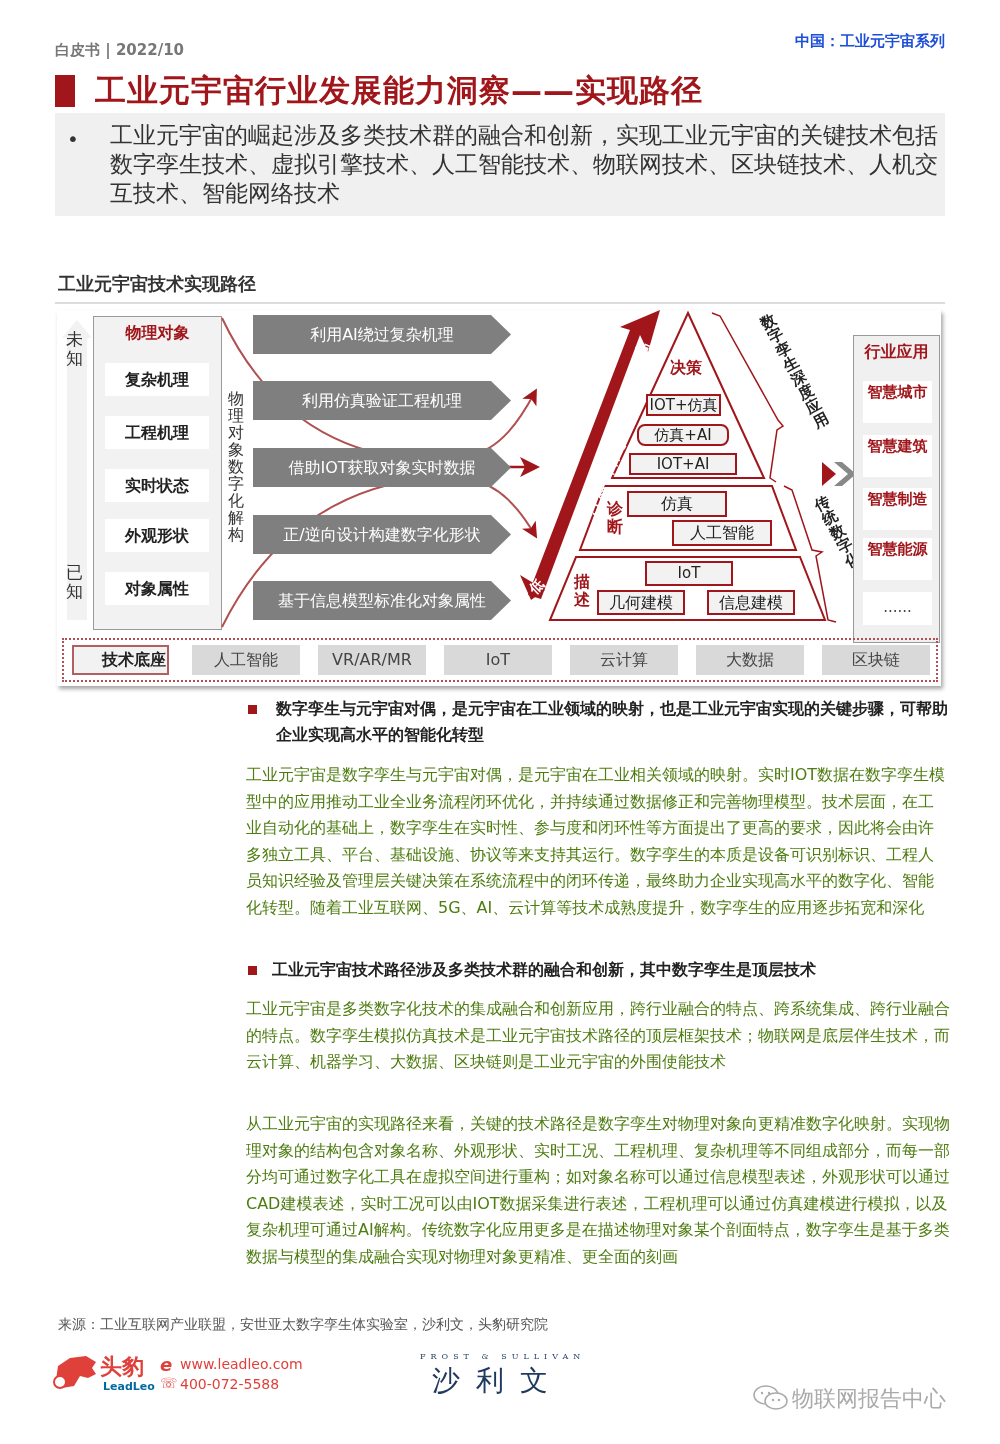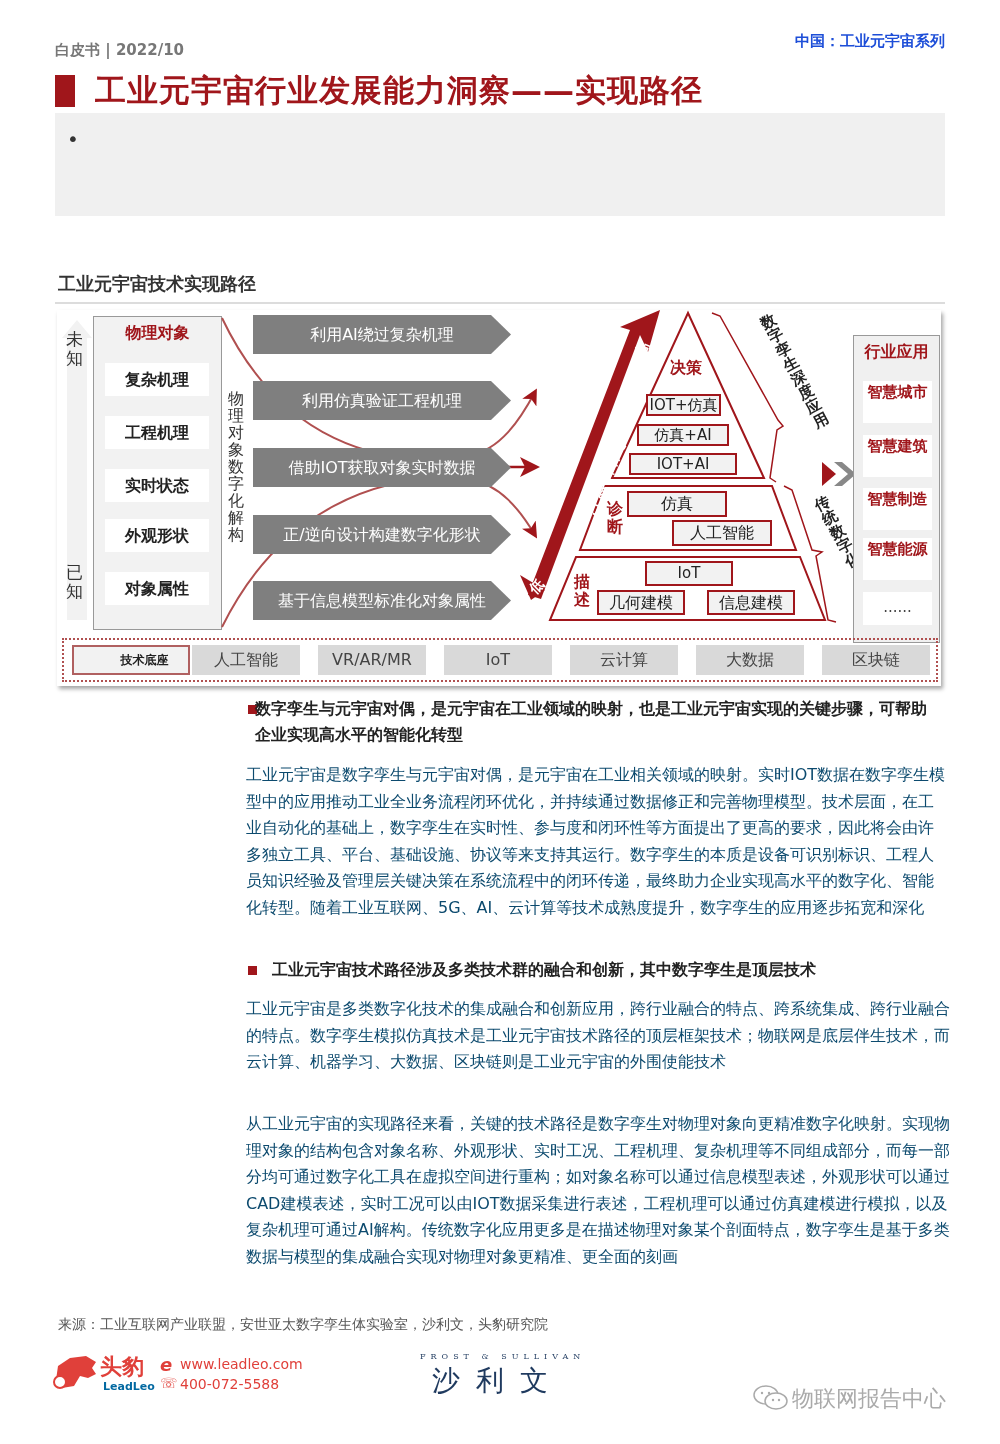--- a/index.html
+++ b/index.html
@@ -36,46 +36,47 @@
   .svg-layer { left:0; top:0; width:1000px; height:1444px; pointer-events:none; }
 
   .pyr-label { font-weight:bold; color:#a0161b; font-size:16px; }
   .pyr-box { background:#f2f2f2; border:2px solid #a0161b; text-align:center; font-size:15px; color:#222; box-sizing:border-box; }
 
   .apps { left:853px; top:316px; width:85px; height:306px; background:#f0f0f0; border:1px solid #999;margin-top:19px; }
   .apps-head { position:absolute; left:0; top:6px; width:85px; text-align:center; font-size:16px; font-weight:bold; color:#a0161b; }
   .app-item { position:absolute; left:9px; width:69px; height:42px; background:#fff; text-align:center; font-size:15px; line-height:19px; color:#a0161b; font-weight:bold; padding-top:2px; box-sizing:border-box; }
 
   .base { left:62px; top:638px; width:876px; height:44px; border:2px dotted #b05050; box-sizing:border-box; }
-  .base-lead { position:absolute; left:8px; top:5px; width:118px; height:30px; border:2px solid #b06060; background:#f2f2f2; text-align:center; line-height:26px; font-size:12px; font-weight:bold; color:#222; box-sizing:border-box;padding-left:27px; }
+  .base-lead { position:absolute; left:8px; top:5px; width:97px; height:30px; border:2px solid #b06060; background:#f2f2f2; text-align:center; line-height:26px; font-size:16px; font-weight:bold; color:#222; box-sizing:border-box;padding-left:27px; }
   .base-item { position:absolute; top:5px; width:108px; height:30px; background:#d9d9d9; text-align:center; line-height:30px; font-size:16px; color:#444; }
 
   .sec-bullet { width:9px; height:9px; background:#a0161b; }
   .sec-head { font-size:16px; font-weight:bold; color:#222; line-height:26px; }
-  .para { font-size:16px; color:#0c4a6e; line-height:26.5px; }
+  .para { font-size:16px; color:#4d7c0f; line-height:26.5px; }
 
   .source { left:58px; top:1316px; font-size:14px; color:#555;text-align:center; }
   .logo-name { font-size:22px; font-weight:bold; color:#e0403a; }
   .logo-sub { font-size:11px; font-weight:bold; color:#0369a1; }
   .logo-contact { font-size:14px; color:#e0403a; line-height:20px; }
   .fs-top { font-size:8px; letter-spacing:5px; color:#1f3a5f; font-family:"DejaVu Serif","Liberation Serif",serif; }
   .fs-main { font-size:28px; font-weight:normal; color:#1f3a5f; letter-spacing:16px; }
   .wm { font-size:22px; color:#aaa; }
 </style>
 </head>
 <body>
 
 <div class="abs hdr-left">白皮书 | 2022/10</div>
 <div class="abs hdr-right">中国：工业元宇宙系列</div>
 
 <div class="abs title-bar"></div>
 <div class="abs title">工业元宇宙行业发展能力洞察——实现路径</div>
 
 <div class="abs summary">
   <span class="dot">•</span>
+  <div class="txt">工业元宇宙的崛起涉及多类技术群的融合和创新，实现工业元宇宙的关键技术包括数字孪生技术、虚拟引擎技术、人工智能技术、物联网技术、区块链技术、人机交互技术、智能网络技术</div>
 </div>
 
 <div class="abs diag-title">工业元宇宙技术实现路径</div>
 <div class="abs diag-rule"></div>
 <div class="abs diag"></div>
 
 <div class="abs axis">
   <div class="axis-head"></div>
     <div class="axis-shaft"></div>
 </div>
@@ -122,21 +123,21 @@
 <div class="abs chev" style="left:253px; top:448px; width:258px;">借助IOT获取对象实时数据</div>
 <div class="abs chev" style="left:253px; top:515px; width:258px;">正/逆向设计构建数字化形状</div>
 <div class="abs chev" style="left:253px; top:581px; width:258px;">基于信息模型标准化对象属性</div>
 
 <div class="abs" style="left:636px; top:340px; color:#fff; font-size:15px; font-weight:bold; transform:rotate(-68deg);">高</div>
 <div class="abs" style="left:606px; top:395px; width:17px; color:#fff; font-size:15px; font-weight:bold; line-height:18px; transform:rotate(22deg);">数字化映射能力</div>
 <div class="abs" style="left:530px; top:578px; color:#fff; font-size:14px; font-weight:bold; transform:rotate(-45deg);">低</div>
 
 <div class="abs pyr-label" style="left:670px; top:358px;">决策</div>
 <div class="abs pyr-box" style="left:646px; top:394px; width:75px; height:22px; line-height:18px;">IOT+仿真</div>
-<div class="abs pyr-box" style="left:637px; top:424px; width:92px; height:22px; line-height:18px;">仿真+AI</div>
+<div class="abs pyr-box" style="left:637px; top:424px; width:92px; height:22px; line-height:18px;border-radius:8px;">仿真+AI</div>
 <div class="abs pyr-box" style="left:629px; top:453px; width:108px; height:22px; line-height:18px;">IOT+AI</div>
 
 <div class="abs pyr-label" style="left:607px; top:500px; width:16px; line-height:18px;">诊断</div>
 <div class="abs pyr-box" style="left:627px; top:491px; width:100px; height:26px; line-height:22px; font-size:16px;">仿真</div>
 <div class="abs pyr-box" style="left:672px; top:520px; width:100px; height:26px; line-height:22px; font-size:16px;">人工智能</div>
 
 <div class="abs pyr-label" style="left:574px; top:573px; width:16px; line-height:18px;">描述</div>
 <div class="abs pyr-box" style="left:645px; top:561px; width:88px; height:25px; line-height:21px;">IoT</div>
 <div class="abs pyr-box" style="left:597px; top:590px; width:88px; height:25px; line-height:21px; font-size:16px;">几何建模</div>
 <div class="abs pyr-box" style="left:707px; top:590px; width:88px; height:25px; line-height:21px; font-size:16px;">信息建模</div>
@@ -157,21 +158,21 @@
   <div class="base-lead">技术底座</div>
   <div class="base-item" style="left:128px">人工智能</div>
   <div class="base-item" style="left:254px">VR/AR/MR</div>
   <div class="base-item" style="left:380px">IoT</div>
   <div class="base-item" style="left:506px">云计算</div>
   <div class="base-item" style="left:632px">大数据</div>
   <div class="base-item" style="left:758px">区块链</div>
 </div>
 
 <div class="abs sec-bullet" style="left:248px; top:705px;"></div>
-<div class="abs sec-head" style="left:255px; top:696px; width:675px;">数字孪生与元宇宙对偶，是元宇宙在工业领域的映射，也是工业元宇宙实现的关键步骤，可帮助企业实现高水平的智能化转型</div>
+<div class="abs sec-head" style="left:276px; top:696px; width:675px;">数字孪生与元宇宙对偶，是元宇宙在工业领域的映射，也是工业元宇宙实现的关键步骤，可帮助企业实现高水平的智能化转型</div>
 <div class="abs para" style="left:246px; top:762px; width:700px;">工业元宇宙是数字孪生与元宇宙对偶，是元宇宙在工业相关领域的映射。实时IOT数据在数字孪生模型中的应用推动工业全业务流程闭环优化，并持续通过数据修正和完善物理模型。技术层面，在工业自动化的基础上，数字孪生在实时性、参与度和闭环性等方面提出了更高的要求，因此将会由许多独立工具、平台、基础设施、协议等来支持其运行。数字孪生的本质是设备可识别标识、工程人员知识经验及管理层关键决策在系统流程中的闭环传递，最终助力企业实现高水平的数字化、智能化转型。随着工业互联网、5G、AI、云计算等技术成熟度提升，数字孪生的应用逐步拓宽和深化</div>
 
 <div class="abs sec-bullet" style="left:248px; top:966px;"></div>
 <div class="abs sec-head" style="left:272px; top:957px; width:675px;">工业元宇宙技术路径涉及多类技术群的融合和创新，其中数字孪生是顶层技术</div>
 <div class="abs para" style="left:246px; top:996px; width:704px;">工业元宇宙是多类数字化技术的集成融合和创新应用，跨行业融合的特点、跨系统集成、跨行业融合的特点。数字孪生模拟仿真技术是工业元宇宙技术路径的顶层框架技术；物联网是底层伴生技术，而云计算、机器学习、大数据、区块链则是工业元宇宙的外围使能技术</div>
 <div class="abs para" style="left:246px; top:1111px; width:704px;">从工业元宇宙的实现路径来看，关键的技术路径是数字孪生对物理对象向更精准数字化映射。实现物理对象的结构包含对象名称、外观形状、实时工况、工程机理、复杂机理等不同组成部分，而每一部分均可通过数字化工具在虚拟空间进行重构；如对象名称可以通过信息模型表述，外观形状可以通过CAD建模表述，实时工况可以由IOT数据采集进行表述，工程机理可以通过仿真建模进行模拟，以及复杂机理可通过AI解构。传统数字化应用更多是在描述物理对象某个剖面特点，数字孪生是基于多类数据与模型的集成融合实现对物理对象更精准、更全面的刻画</div>
 
 <div class="abs source">来源：工业互联网产业联盟，安世亚太数字孪生体实验室，沙利文，头豹研究院</div>
 
 <div class="abs" style="left:50px; top:1352px; width:48px; height:40px;">

